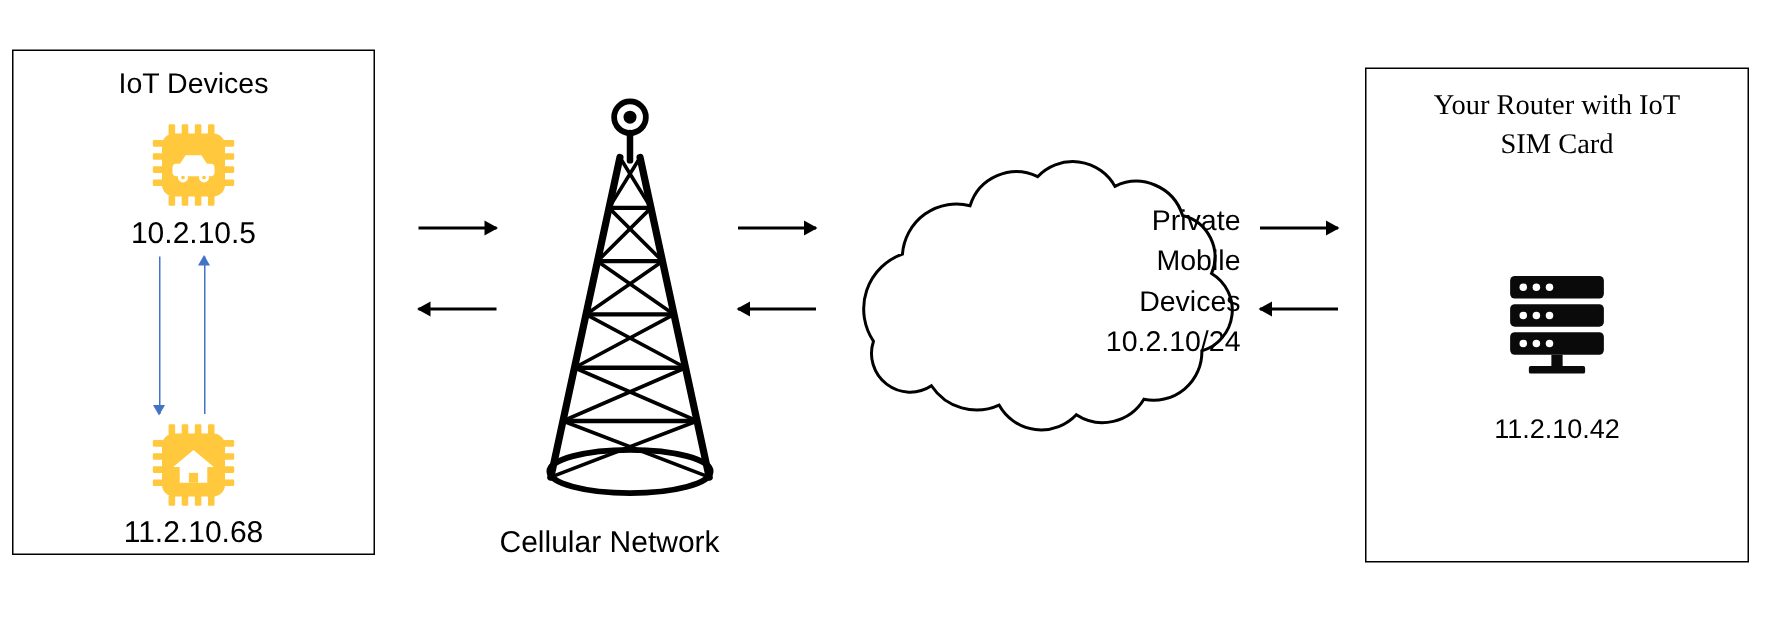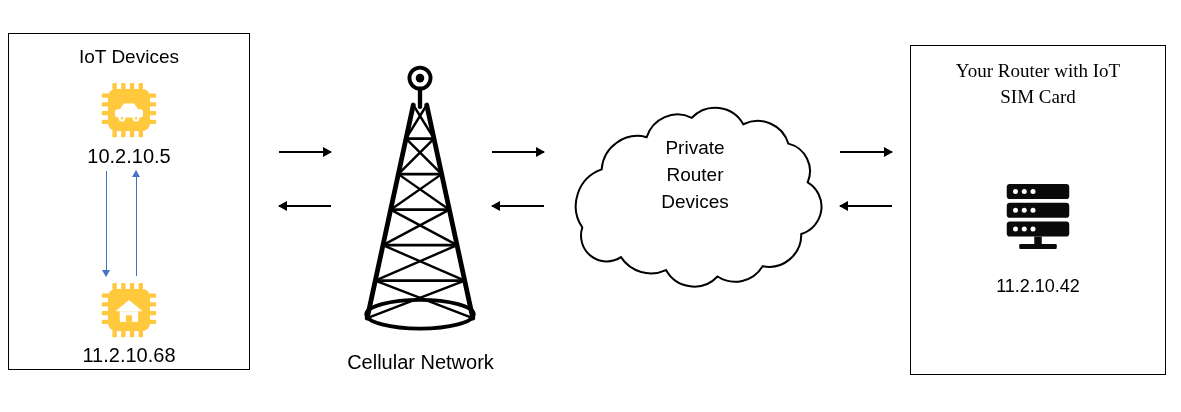--- a/index.html
+++ b/index.html
@@ -32,25 +32,25 @@
       border:4px solid transparent; border-bottom:7px solid #4472C4; border-top:none; }
 
   
   .h-arrow { position:absolute; width:52px; height:0; border-top:2px solid #000; }
   .h-arrow.right::after { content:""; position:absolute; right:-1px; top:-6px;
       border:5px solid transparent; border-left:9px solid #000; border-right:none; }
   .h-arrow.left::before { content:""; position:absolute; left:-1px; top:-6px;
       border:5px solid transparent; border-right:9px solid #000; border-left:none; }
 
   .tower { position:absolute; left:348px; top:55px; }
-  .tower-label { position:absolute; left:333px; top:351px; width:175px; text-align:center; font-size:20px; }
+  .tower-label { position:absolute; left:333px; top:351px; width:175px; font-size:20px; }
 
   .cloud-wrap { position:absolute; left:563px; top:92px; width:264px; height:200px; }
   .cloud-wrap svg { position:absolute; left:0; top:0; width:100%; height:100%; }
-  .cloud-text { position:absolute; left:0; top:42px; width:100%; text-align:center;
+  .cloud-text { position:absolute; left:0; top:42px; width:100%; text-align:right;
       font-size:19px; line-height:27px; }
 
   .server-icon { position:absolute; left:50%; transform:translateX(-50%); top:128px; }
   .router-ip { position:absolute; left:0; right:0; top:230px; text-align:center; font-size:18px; }
 </style>
 </head>
 <body>
 
 <div class="canvas">
 
@@ -176,22 +176,23 @@
                a 22,22 0 0 1 -5,40
                a 25,25 0 0 1 -30,25
                a 25,25 0 0 1 -35,8
                a 25,25 0 0 1 -40,-5
                a 28,28 0 0 1 -35,-10
                a 20,20 0 0 1 -30,-23
                z" fill="#fff" stroke="#000" stroke-width="2" vector-effect="non-scaling-stroke"></path>
     </svg>
     <div class="cloud-text">
       <div>Private</div>
-      <div>Router</div>
+      <div>Mobile</div>
       <div>Devices</div>
+      <div>10.2.10/24</div>
     </div>
   </div>
 
   <div class="h-arrow right" style="left:840px; top:151px;"></div>
   <div class="h-arrow left" style="left:840px; top:205px;"></div>
 
   <div class="box router-box">
     <div class="box-title">Your Router with IoT SIM Card</div>
 
     <svg class="server-icon" viewBox="0 0 64 64" width="80" height="80">

